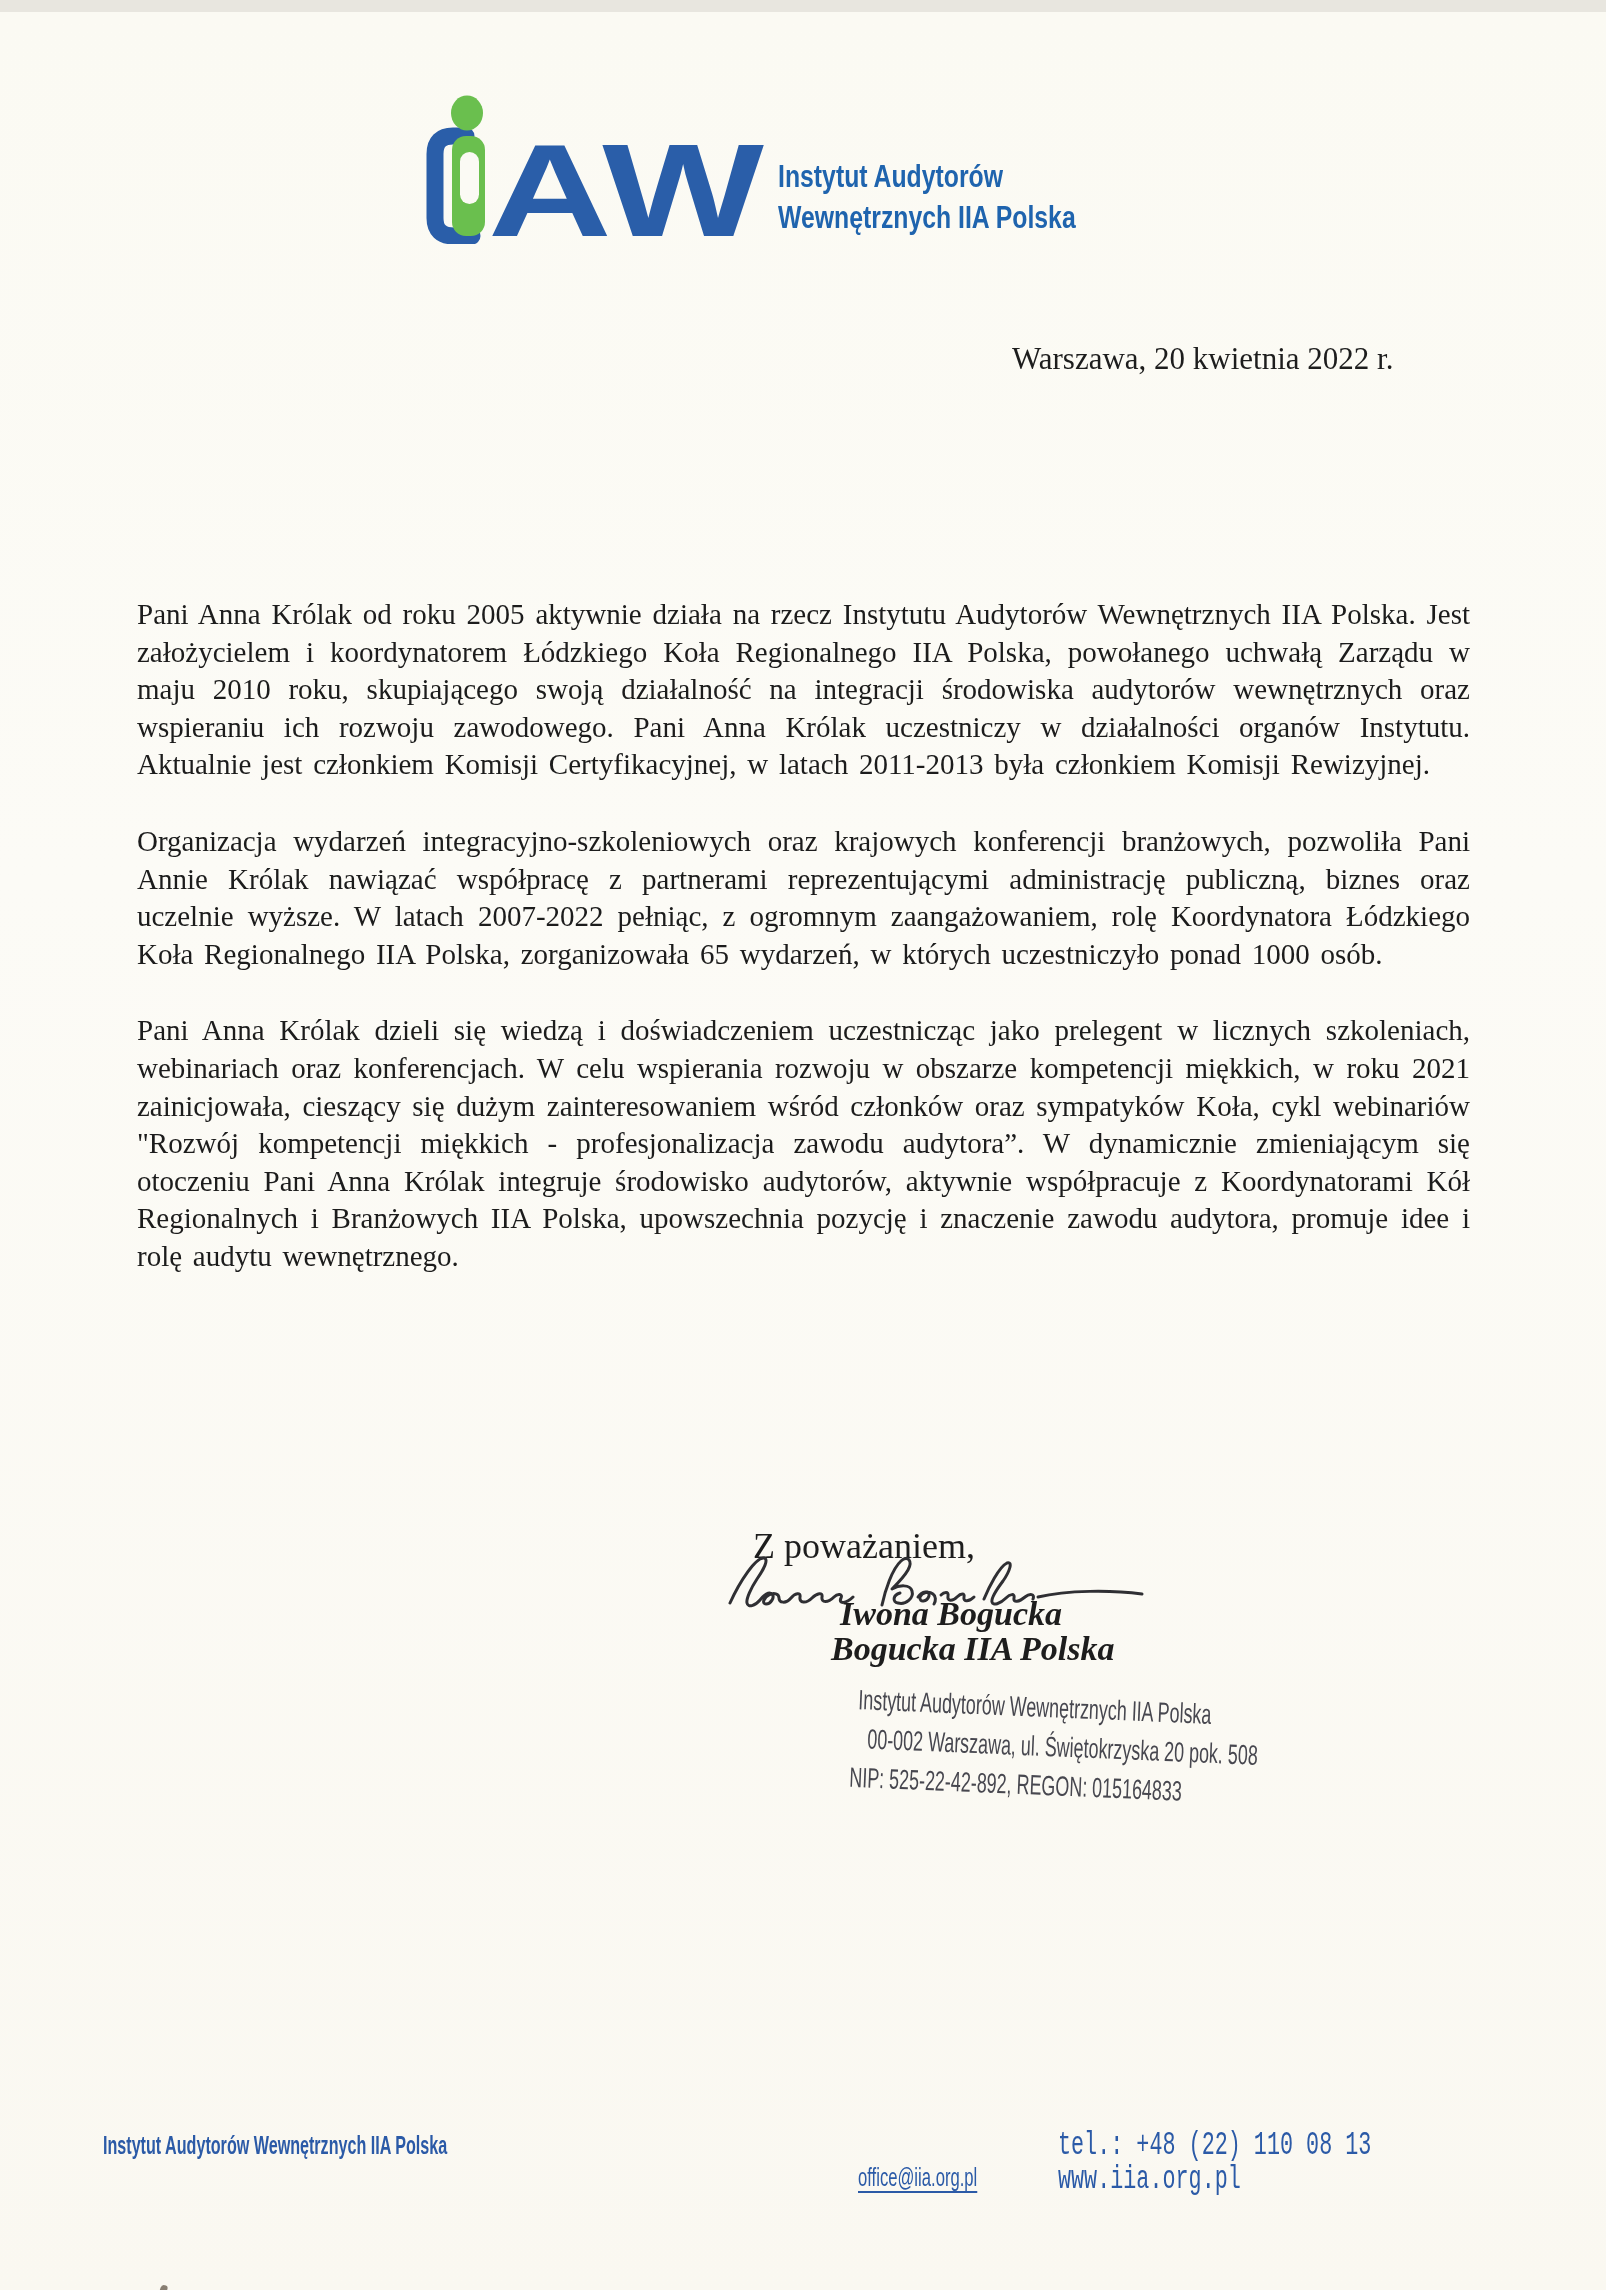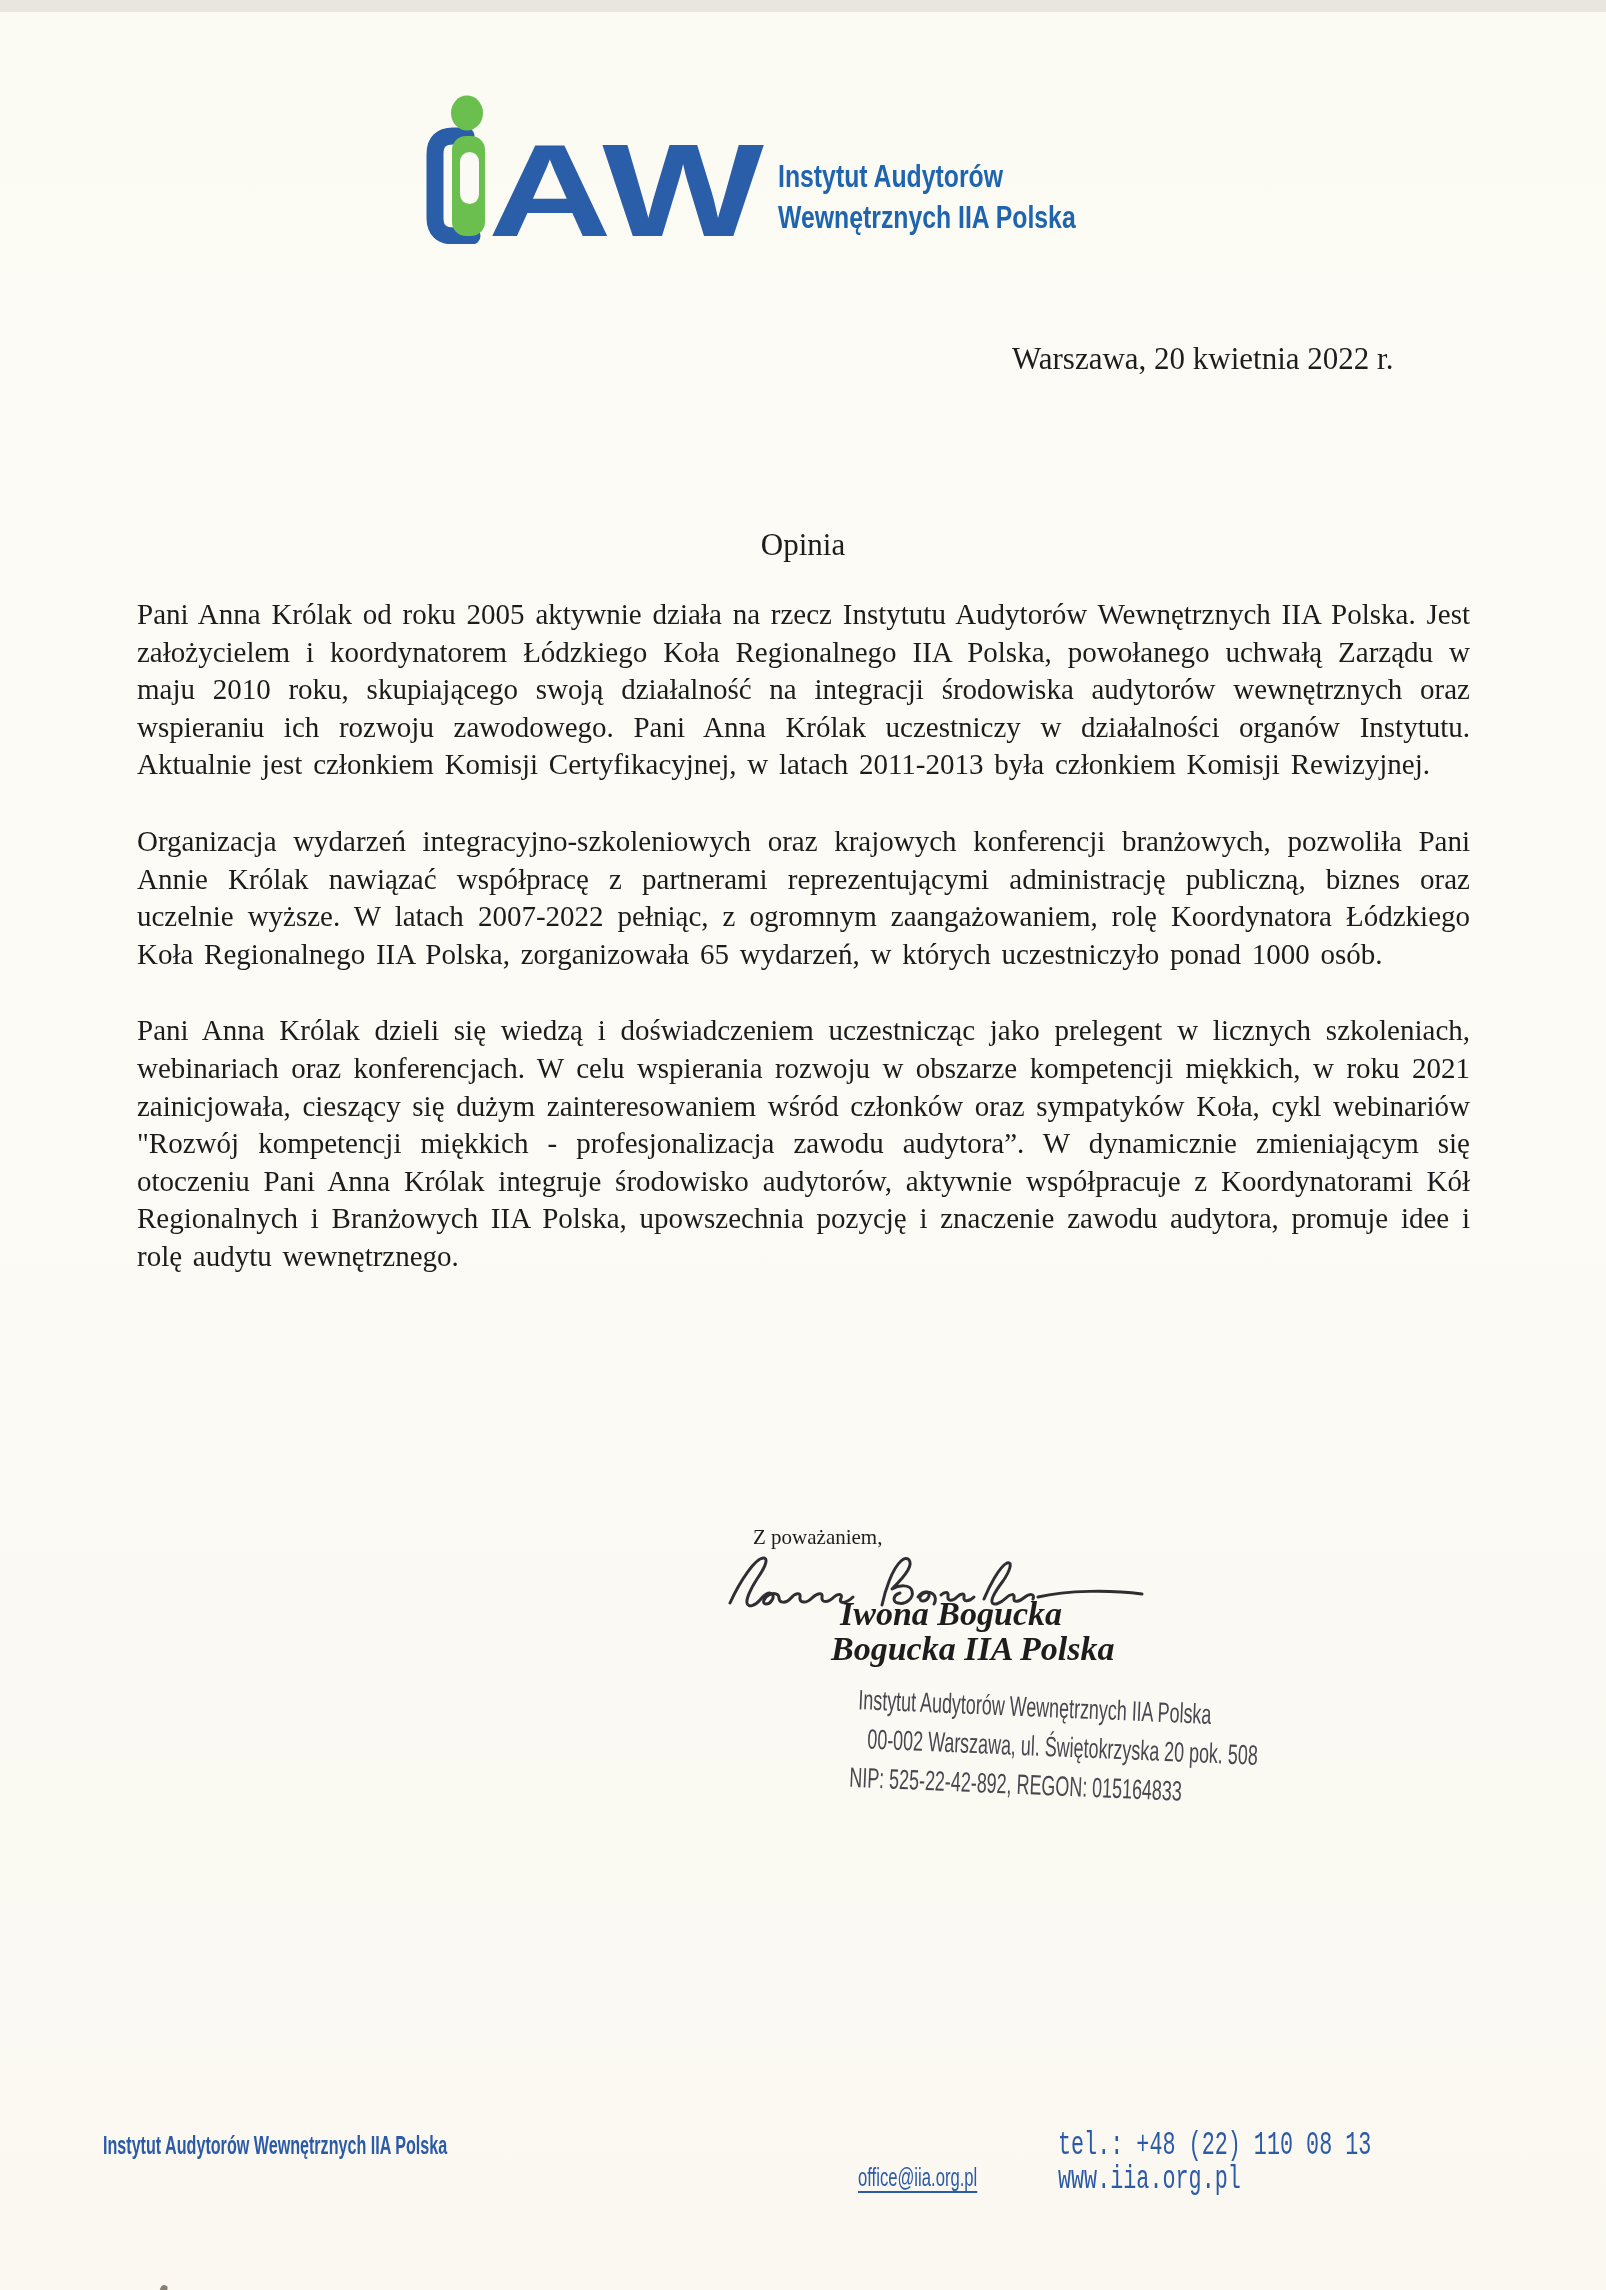--- a/index.html
+++ b/index.html
@@ -29,21 +29,21 @@
 
   
   .body-text{position:absolute;left:137px;top:584px;width:1333px;}
   .body-text p{
     margin:0 0 39px 0;
     font-size:29px;line-height:37.6px;
     text-align:justify;word-spacing:3.5px;color:#1c1c1c;
   }
 
   
-  .closing{position:absolute;left:753px;top:1513px;font-size:21px;}
+  .closing{position:absolute;left:753px;top:1513px;font-size:36px;}
   .signature-scrawl{position:absolute;left:722px;top:1541px;width:424px;height:58px;}
   .sig-name{position:absolute;left:840px;top:1583px;font-size:34px;font-weight:bold;font-style:italic;white-space:nowrap;}
   .sig-role{position:absolute;left:831px;top:1618px;font-size:34px;font-weight:bold;font-style:italic;white-space:nowrap;}
 
   
   .stamp{
     position:absolute;left:760px;top:1664px;width:400px;
     transform:rotate(2.4deg);transform-origin:left top;
     color:#47474f;text-align:center;
     font-family:"Liberation Sans", sans-serif;
@@ -87,21 +87,20 @@
     <text x="80" y="148" textLength="276" lengthAdjust="spacingAndGlyphs" font-family="Liberation Sans, sans-serif" font-weight="bold" font-size="131" fill="#2a5ea9">AW</text>
   </svg>
 
   <div class="logo-text">
     <span style="display:block">Instytut Audytorów</span>
     <span style="display:block">Wewnętrznych IIA Polska</span>
   </div>
 
   <div class="date-line">Warszawa, 20 kwietnia 2022 r.</div>
 
-  <div class="doc-title">Opinia</div>
 
   <div class="body-text">
     <p>Pani Anna Królak od roku 2005 aktywnie działa na rzecz Instytutu Audytorów Wewnętrznych IIA Polska. Jest założycielem i koordynatorem Łódzkiego Koła Regionalnego IIA Polska, powołanego uchwałą Zarządu w maju 2010 roku, skupiającego swoją działalność na integracji środowiska audytorów wewnętrznych oraz wspieraniu ich rozwoju zawodowego. Pani Anna Królak uczestniczy w działalności organów Instytutu. Aktualnie jest członkiem Komisji Certyfikacyjnej, w latach 2011-2013 była członkiem Komisji Rewizyjnej.</p>
     <p>Organizacja wydarzeń integracyjno-szkoleniowych oraz krajowych konferencji branżowych, pozwoliła Pani Annie Królak nawiązać współpracę z partnerami reprezentującymi administrację publiczną, biznes oraz uczelnie wyższe. W latach 2007-2022 pełniąc, z ogromnym zaangażowaniem, rolę Koordynatora Łódzkiego Koła Regionalnego IIA Polska, zorganizowała 65 wydarzeń, w których uczestniczyło ponad 1000 osób.</p>
     <p>Pani Anna Królak dzieli się wiedzą i doświadczeniem uczestnicząc jako prelegent w licznych szkoleniach, webinariach oraz konferencjach. W celu wspierania rozwoju w obszarze kompetencji miękkich, w roku 2021 zainicjowała, cieszący się dużym zainteresowaniem wśród członków oraz sympatyków Koła, cykl webinariów "Rozwój kompetencji miękkich - profesjonalizacja zawodu audytora”. W dynamicznie zmieniającym się otoczeniu Pani Anna Królak integruje środowisko audytorów, aktywnie współpracuje z Koordynatorami Kół Regionalnych i Branżowych IIA Polska, upowszechnia pozycję i znaczenie zawodu audytora, promuje idee i rolę audytu wewnętrznego.</p>
   </div>
 
   <div class="closing">Z poważaniem,</div>
 
   <svg class="signature-scrawl" viewBox="0 0 424 58">

